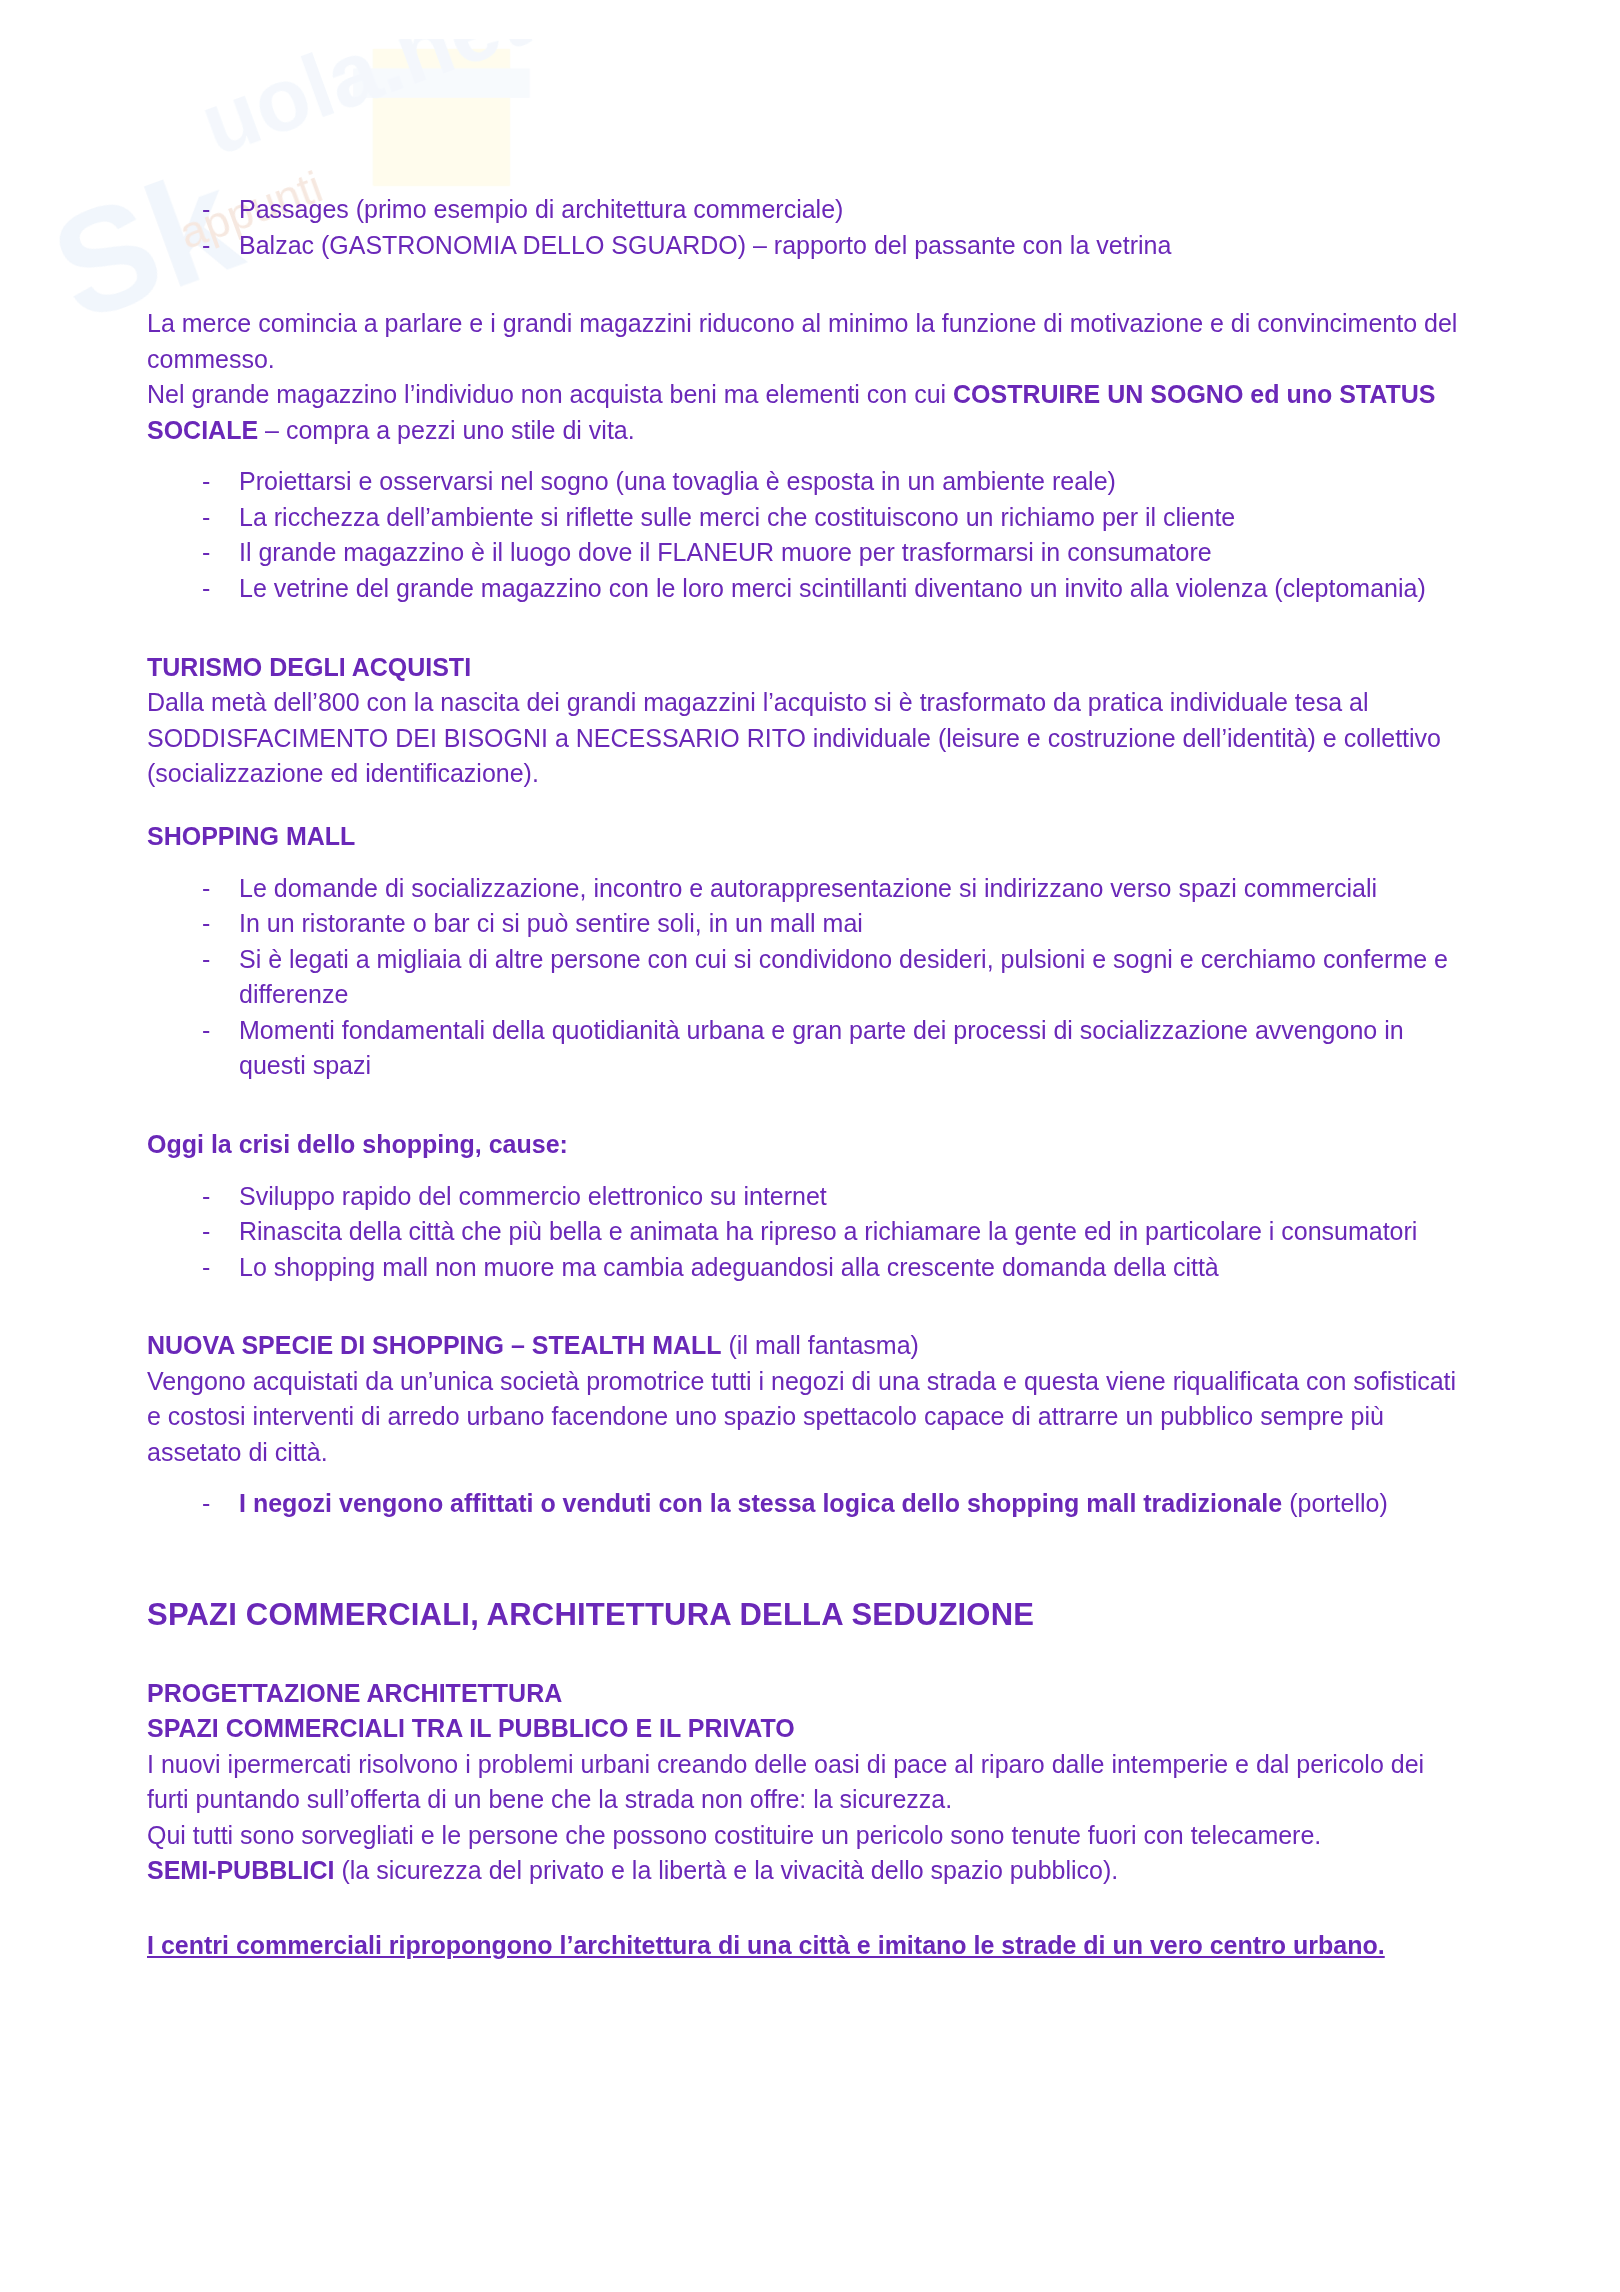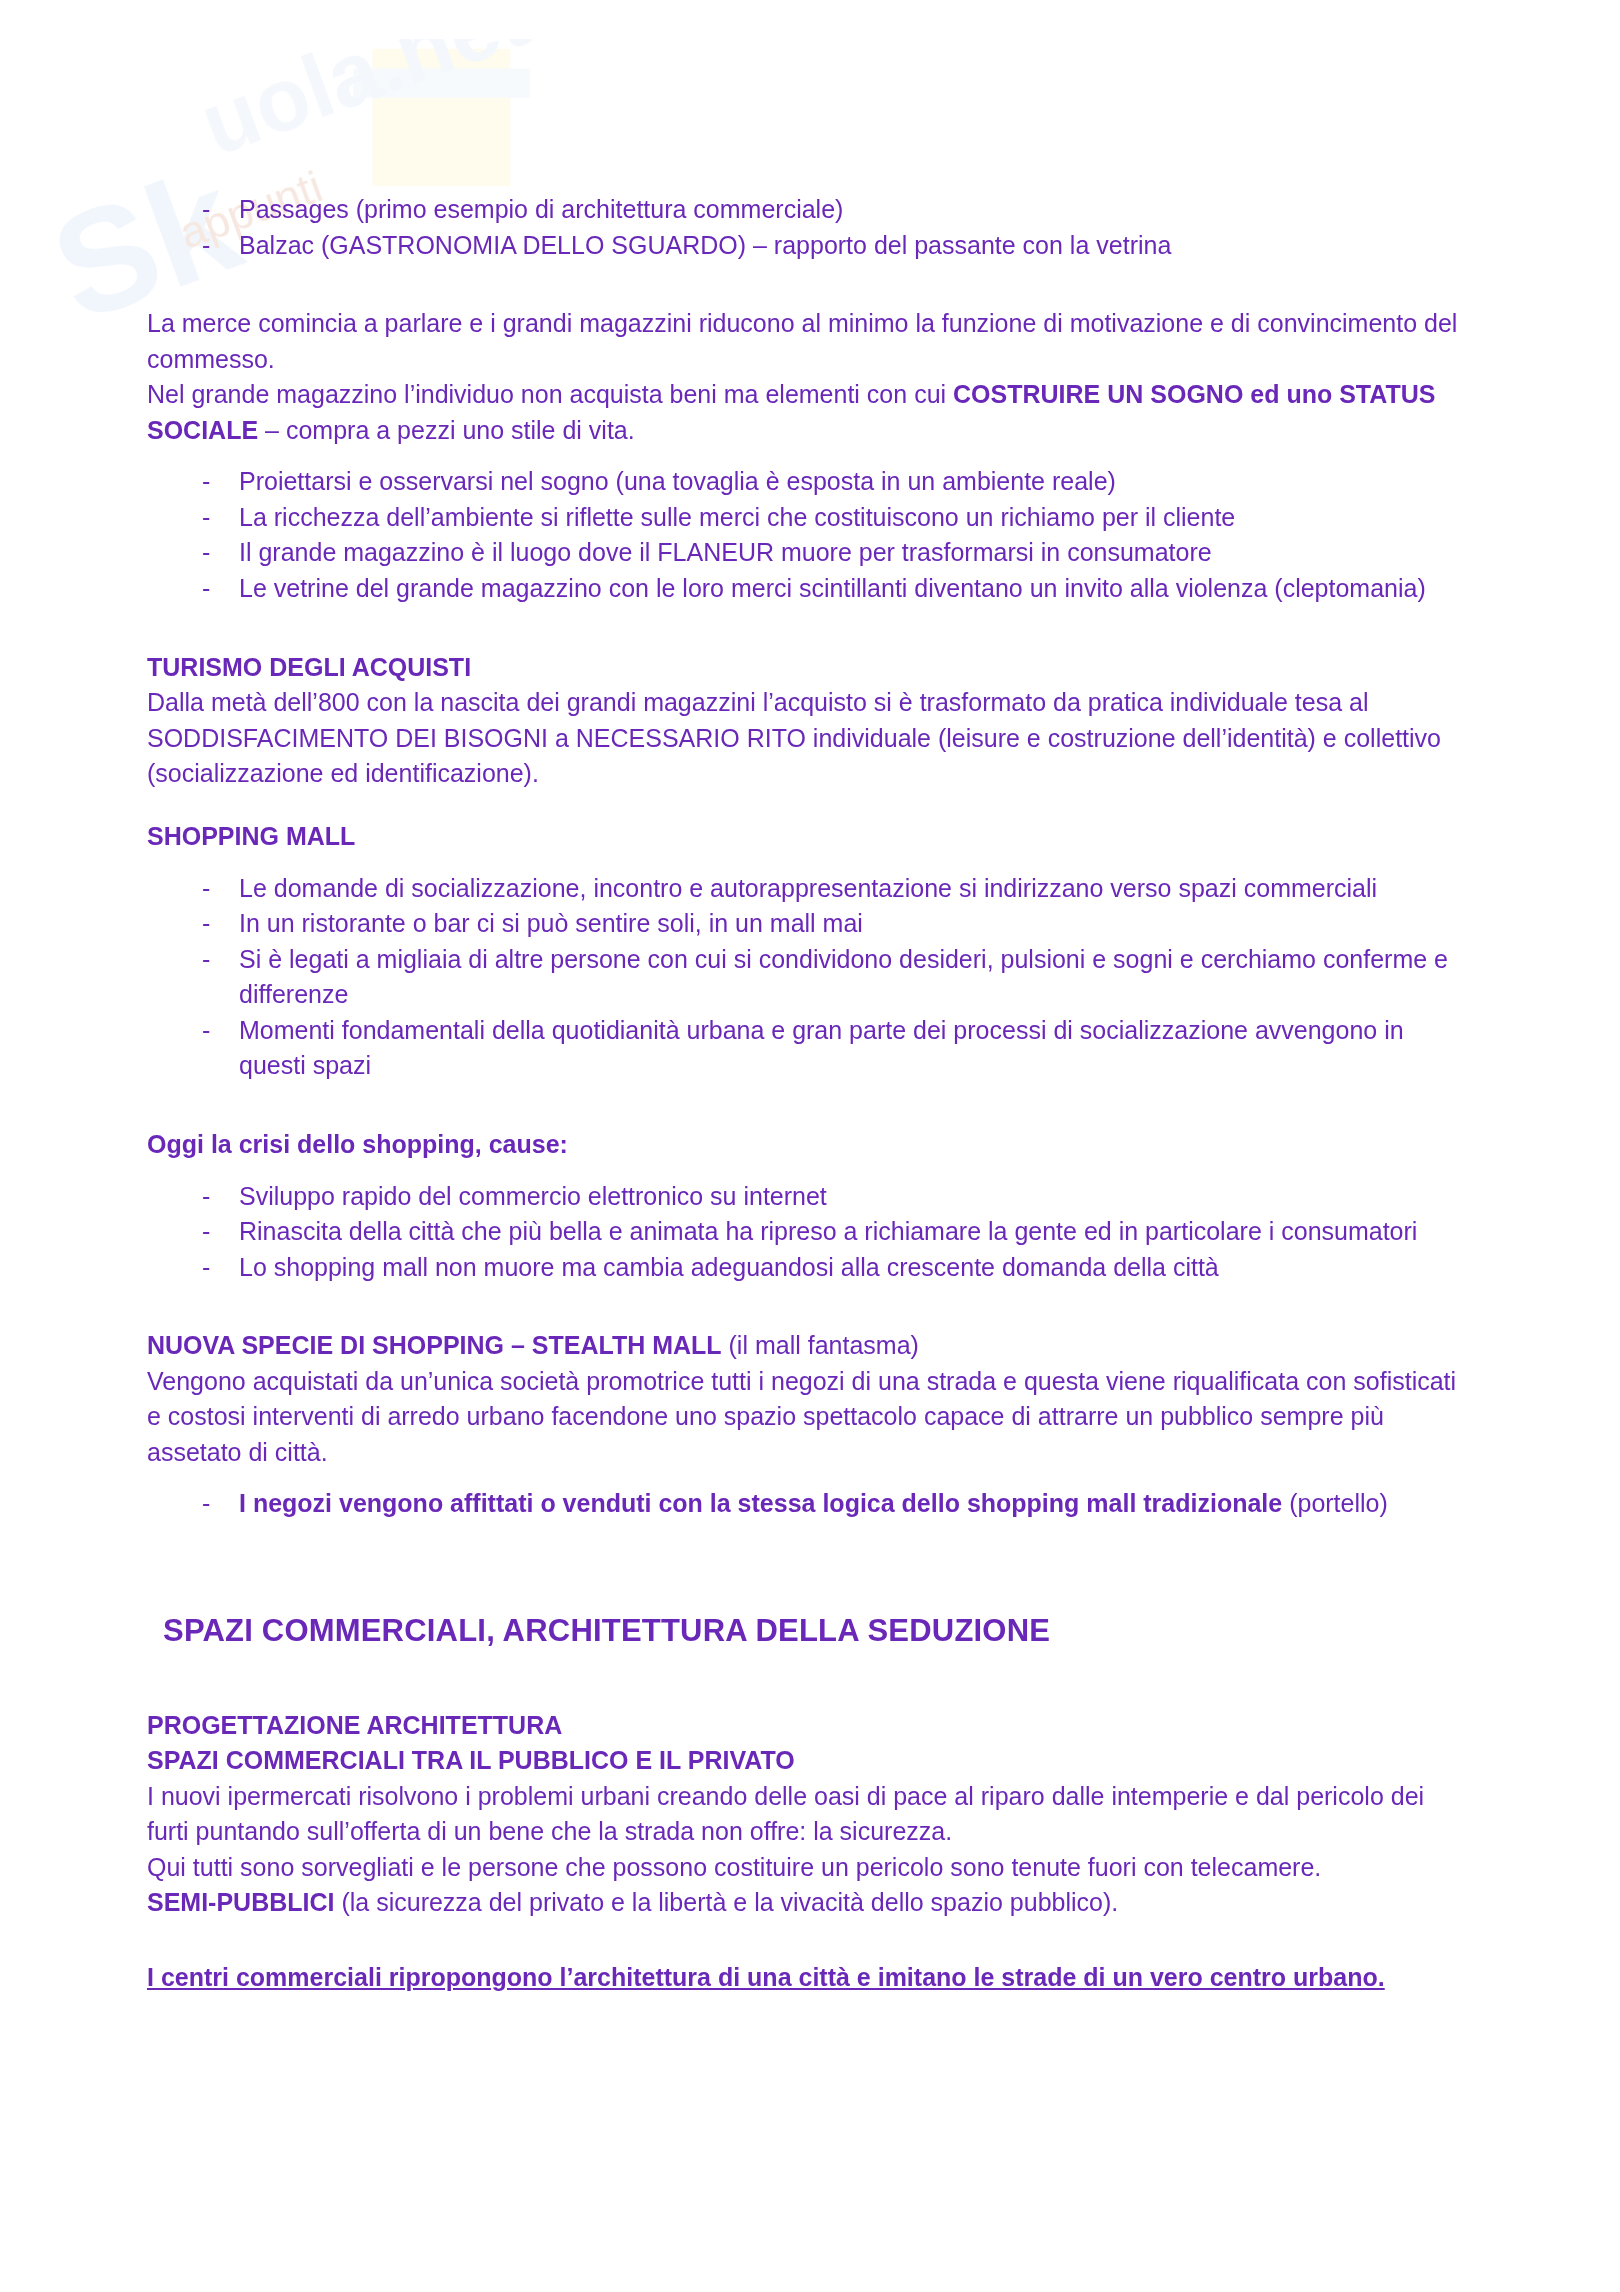--- a/index.html
+++ b/index.html
@@ -58,21 +58,21 @@
     content: "-";
     position: absolute;
     left: 39px;
     top: 0;
   }
   .bold { font-weight: bold; }
   .ul { text-decoration: underline; }
   h1.heading {
     font-size: 31px;
     font-weight: bold;
-    margin: 16px;
+    margin: 0;
     letter-spacing: 0.2px;
   }
   .sec-title {
     font-weight: bold;
   }
 </style>
 </head>
 <body>
 
 <div class="page">

